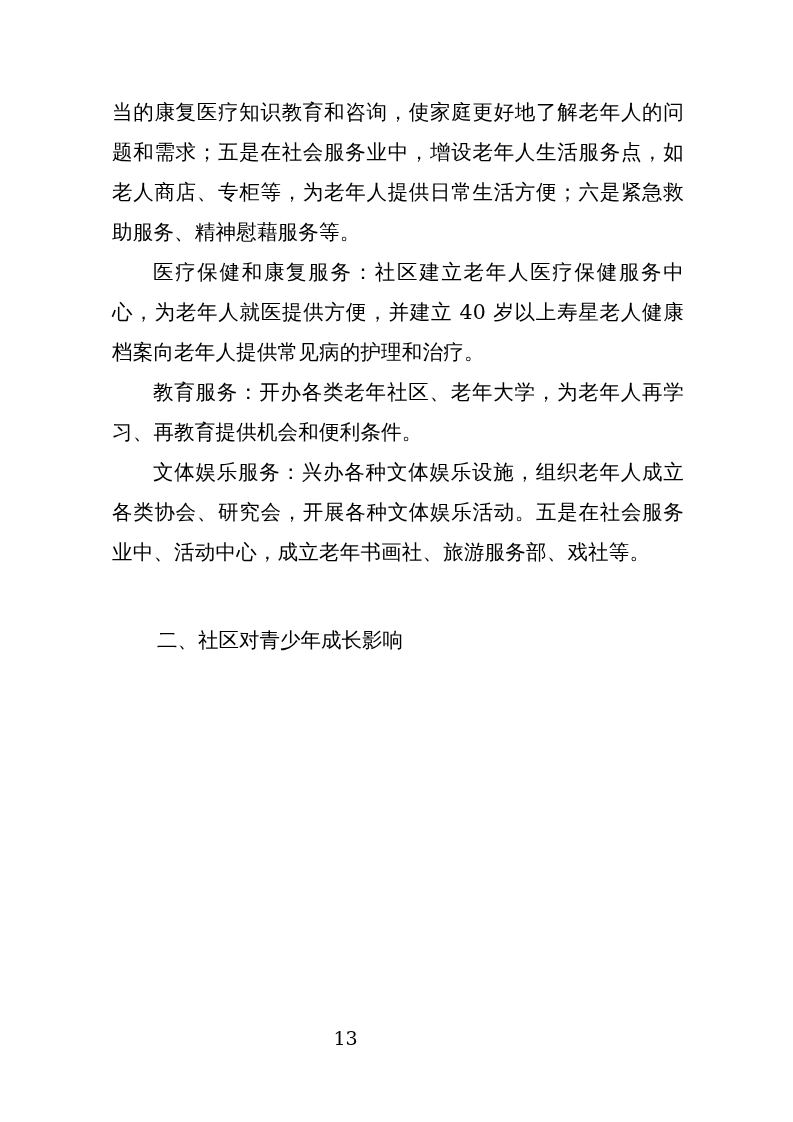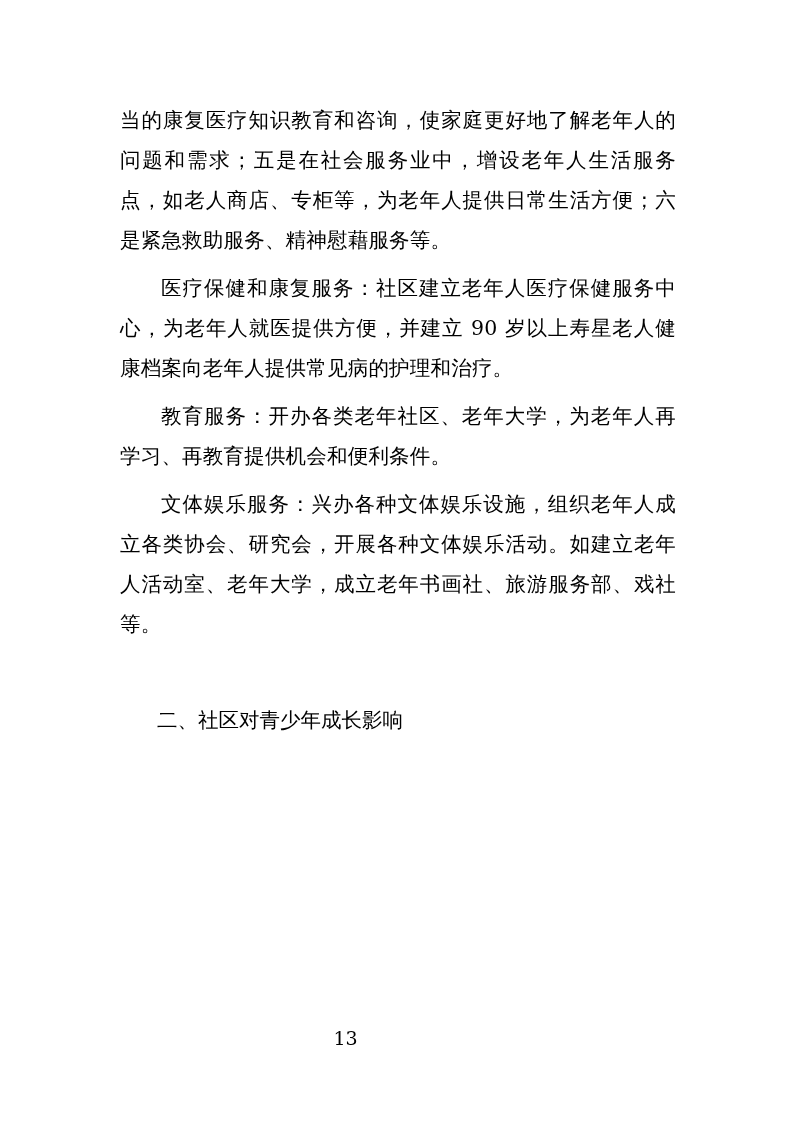--- a/index.html
+++ b/index.html
@@ -27,21 +27,21 @@
     position: absolute;
     left: 112px;
     top: 92px;
     width: 572px;
   }
   .para {
     font-size: 20.5px;
     line-height: 40px;
     text-align: justify;
     text-justify: inter-ideograph;
-    margin: 8px;
+    margin: 0;
     letter-spacing: 0.2px;
   }
   .indent {
     text-indent: 2em;
   }
   .spacer {
     height: 44px;
   }
   .heading {
     font-size: 20.5px;
@@ -59,23 +59,23 @@
     font-family: "DejaVu Serif", "Liberation Serif", serif;
   }
 </style>
 </head>
 <body>
 
 <div class="page">
   <div class="content">
 
     <p class="para">当的康复医疗知识教育和咨询，使家庭更好地了解老年人的问题和需求；五是在社会服务业中，增设老年人生活服务点，如老人商店、专柜等，为老年人提供日常生活方便；六是紧急救助服务、精神慰藉服务等。</p>
-    <p class="para indent">医疗保健和康复服务：社区建立老年人医疗保健服务中心，为老年人就医提供方便，并建立 90 岁以上寿星老人健康档案向老年人提供常见病的护理和治疗。</p>
+    <p class="para indent">医疗保健和康复服务：社区建立老年人医疗保健服务中心，为老年人就医提供方便，并建立 40 岁以上寿星老人健康档案向老年人提供常见病的护理和治疗。</p>
     <p class="para indent">教育服务：开办各类老年社区、老年大学，为老年人再学习、再教育提供机会和便利条件。</p>
-    <p class="para indent">文体娱乐服务：兴办各种文体娱乐设施，组织老年人成立各类协会、研究会，开展各种文体娱乐活动。如建立老年人活动室、老年大学，成立老年书画社、旅游服务部、戏社等。</p>
+    <p class="para indent">文体娱乐服务：兴办各种文体娱乐设施，组织老年人成立各类协会、研究会，开展各种文体娱乐活动。五是在社会服务业中、活动中心，成立老年书画社、旅游服务部、戏社等。</p>
 
     <div class="spacer"></div>
 
     <p class="heading">二、社区对青少年成长影响</p>
   </div>
 
   <div class="pagenum">13</div>
 </div>
 
 </body></html>

